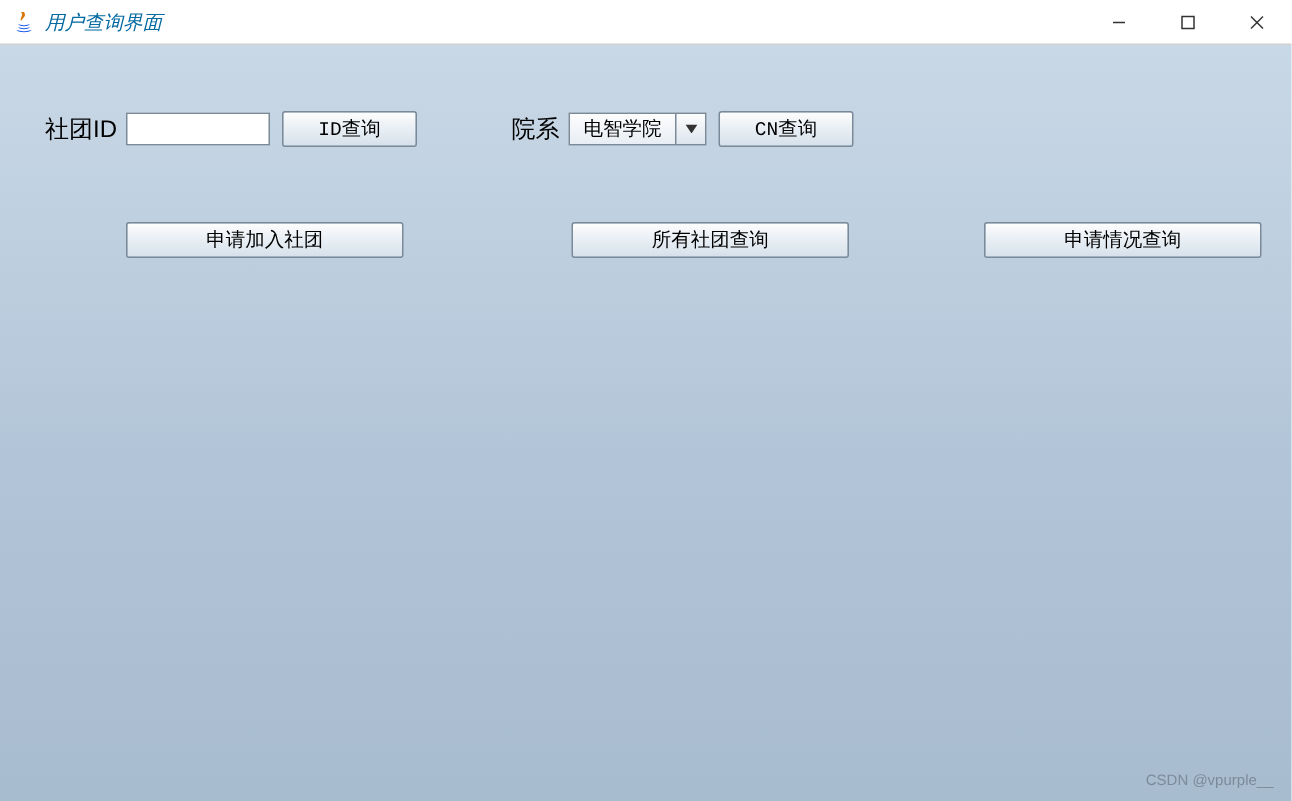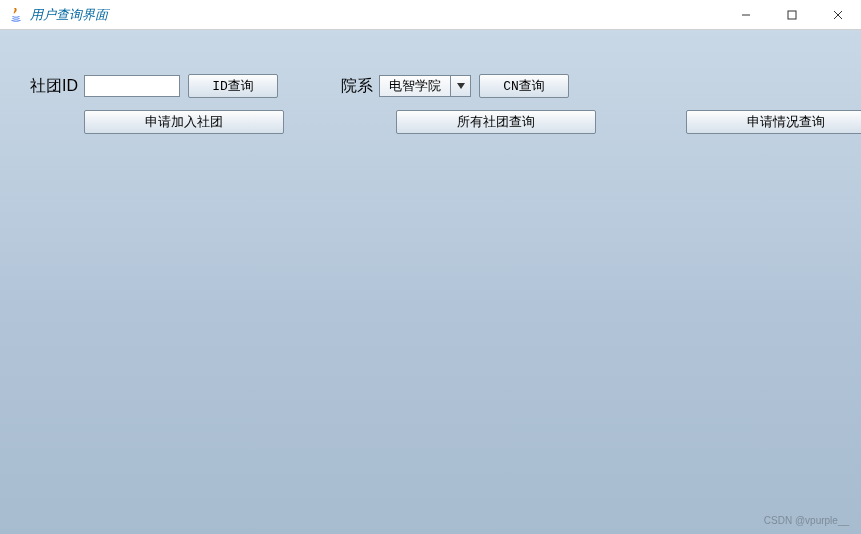--- a/index.html
+++ b/index.html
@@ -83,21 +83,21 @@
       font-size: 13px;
       color: #000;
       display: inline-flex;
       align-items: center;
       justify-content: center;
       cursor: pointer;
       padding: 0 8px;
       font-family: Liberation Mono, monospace;
     }
     .btn.small { width: 90px; }
-    .btn.med { width: 200px; }
+    .btn.med { width: 185px; margin-top: 38px; }
     .select-wrap {
       display: inline-flex;
       align-items: center;
       height: 22px;
       border: 1px solid #7b8a99;
       background: #e8eef4;
       margin-right: 8px;
     }
     .select-value {
       width: 70px;

